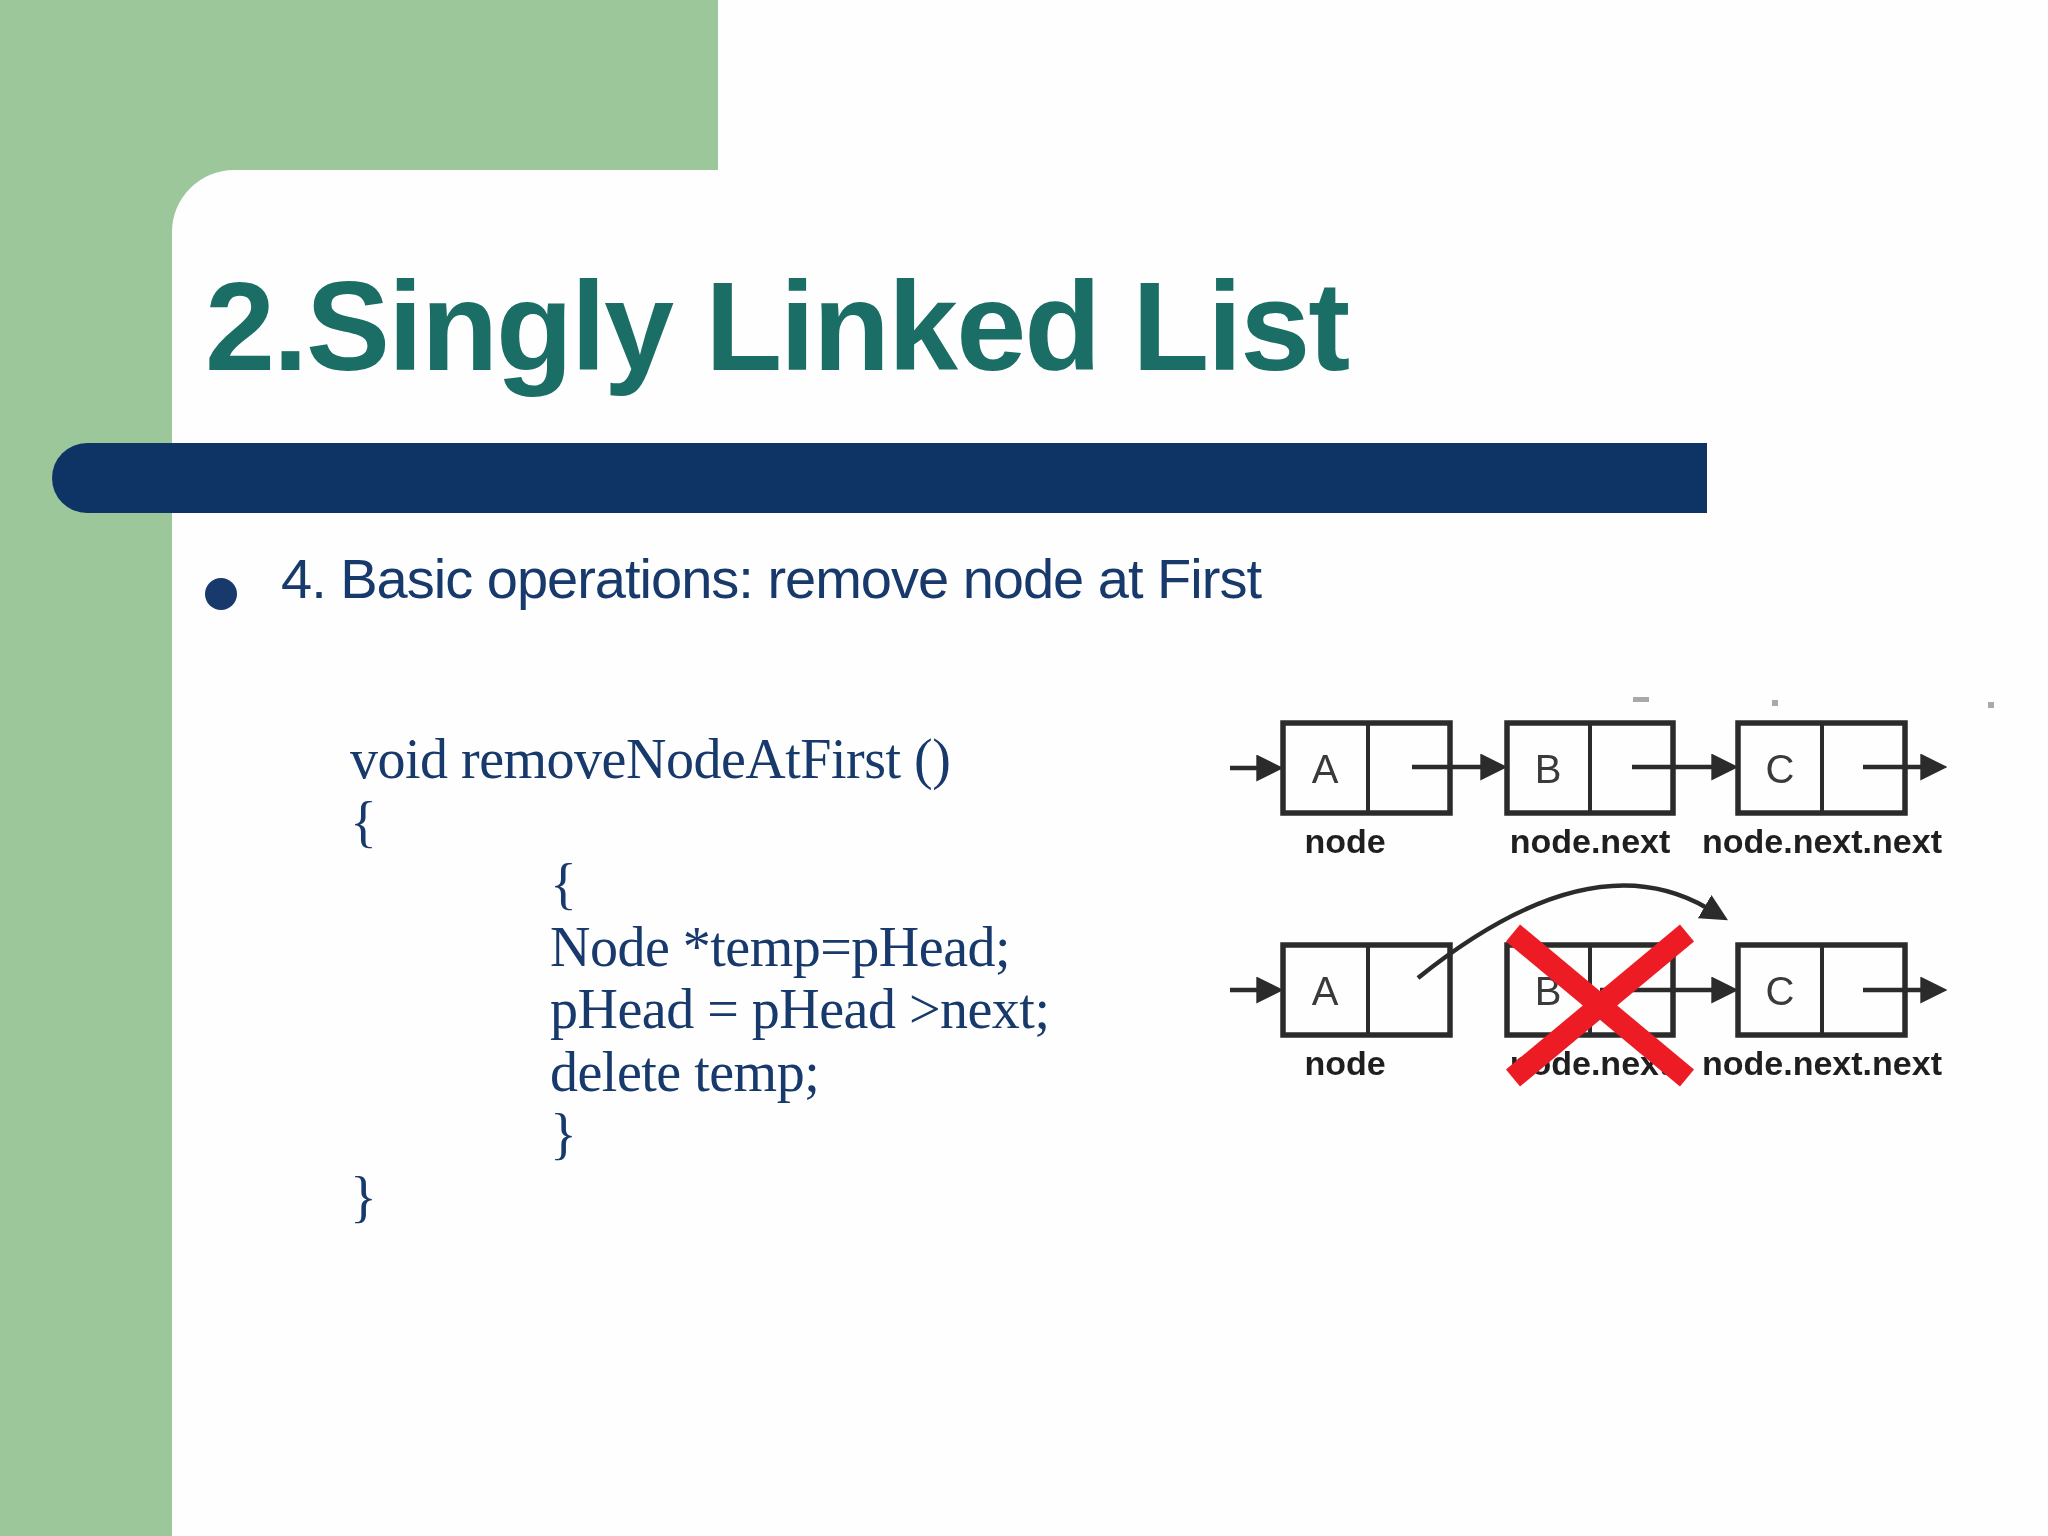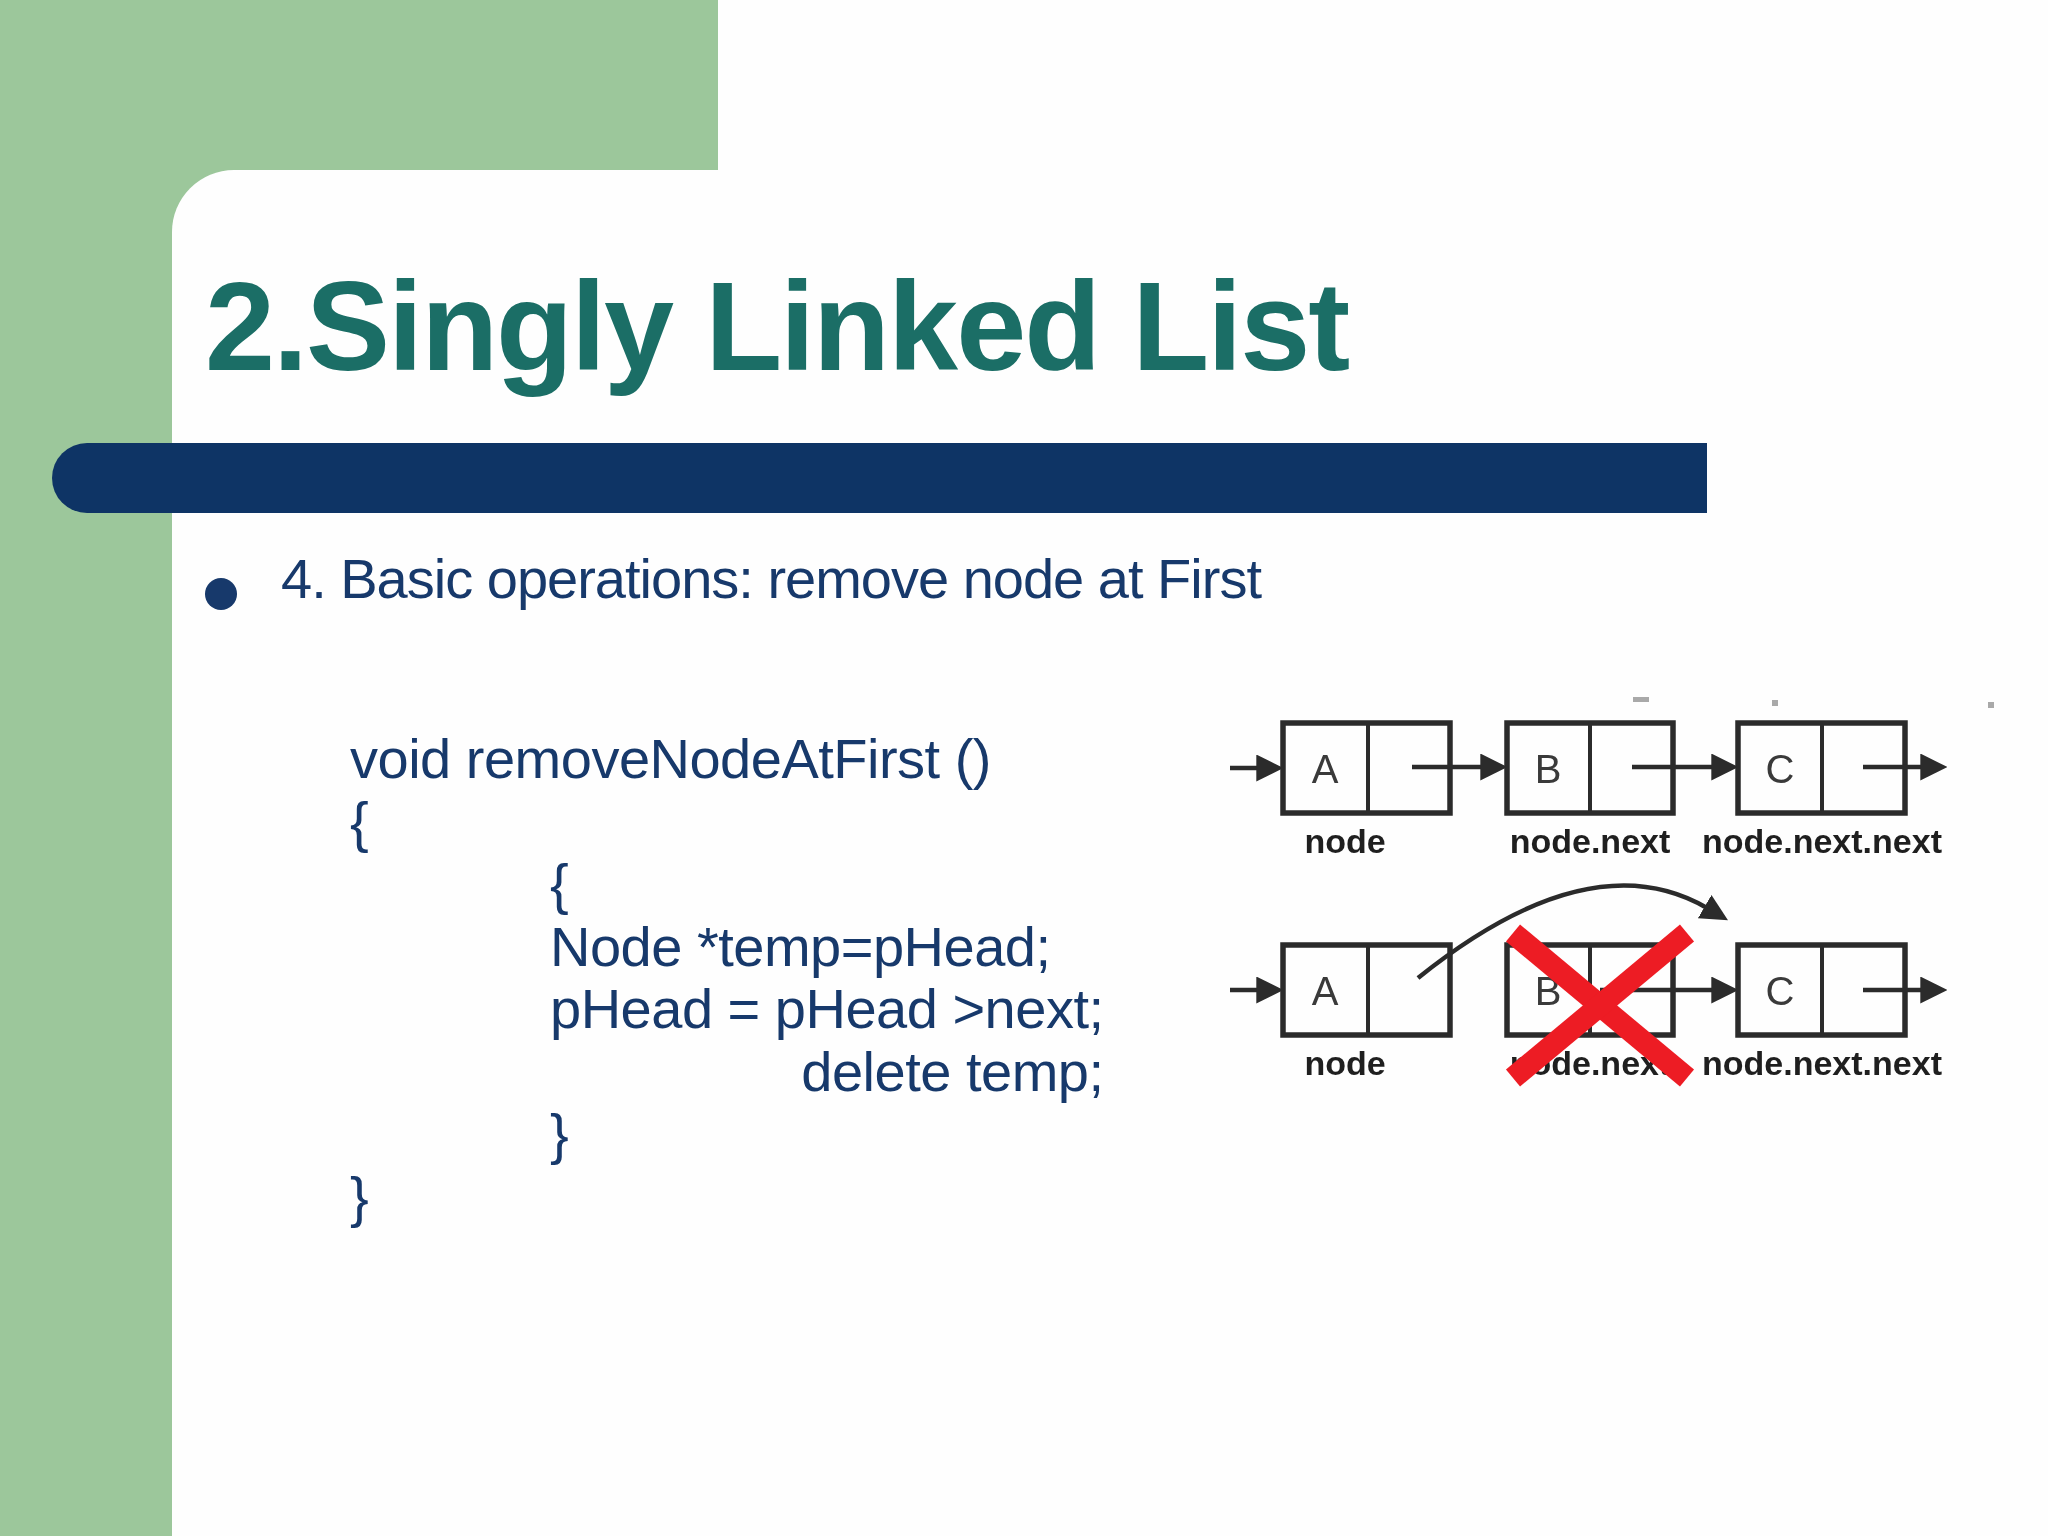--- a/index.html
+++ b/index.html
@@ -45,21 +45,21 @@
   .bullet-text{
     margin-left:44px;
     color:var(--navy-text);font-size:56px;line-height:1.1;letter-spacing:-1px;
     white-space:nowrap;
   }
 
   #code-block{
     left:350px;top:728px;z-index:5;
     color:var(--navy-text);font-size:56px;line-height:62.5px;letter-spacing:-0.5px;
   }
-  .code-line{white-space:pre;}
+  .code-line{white-space:pre;font-family:Liberation Serif, serif;}
 
   .diagram-svg{left:1200px;top:680px;z-index:5;}
 
   .diagram-box{fill:none;stroke:var(--ink);stroke-width:5.5;}
   .diagram-divider{stroke:var(--ink);stroke-width:4;}
   .diagram-line{stroke:var(--ink);stroke-width:4.5;fill:none;}
   .diagram-arc{stroke:var(--ink);stroke-width:4.5;fill:none;}
   .node-letter{fill:#3a3a3a;font-size:40px;font-weight:500;font-family:"Liberation Sans",sans-serif;}
   .node-caption{fill:#1f1f1f;font-size:34px;font-weight:600;font-family:"Liberation Sans",sans-serif;}
   .cross-line{stroke:var(--red);stroke-width:22;stroke-linecap:butt;}
@@ -80,21 +80,21 @@
   <div class="bullet-dot"></div>
   <div class="bullet-text">4. Basic operations: remove node at First</div>
 </div>
 
 <div class="abs" id="code-block">
     <div class="code-line" style="padding-left: 0px;">void removeNodeAtFirst ()</div>
     <div class="code-line" style="padding-left: 0px;">{</div>
     <div class="code-line" style="padding-left: 200px;">{</div>
     <div class="code-line" style="padding-left: 200px;">Node *temp=pHead;</div>
     <div class="code-line" style="padding-left: 200px;">pHead = pHead &gt;next;</div>
-    <div class="code-line" style="padding-left: 200px; text-align: right;">delete temp;</div>
+    <div class="code-line" style="padding-left: 200px;">delete temp;</div>
     <div class="code-line" style="padding-left: 200px;">}</div>
     <div class="code-line" style="padding-left: 0px;">}</div>
   </div>
 
 <svg class="abs diagram-svg" width="860" height="430" viewBox="0 0 860 430">
   <defs>
     <marker id="ah" viewBox="0 0 10 10" refX="1" refY="5" markerWidth="6" markerHeight="6" orient="auto">
       <path d="M0,0 L10,5 L0,10 Z" fill="#2B2B2B"></path>
     </marker>
   </defs>

